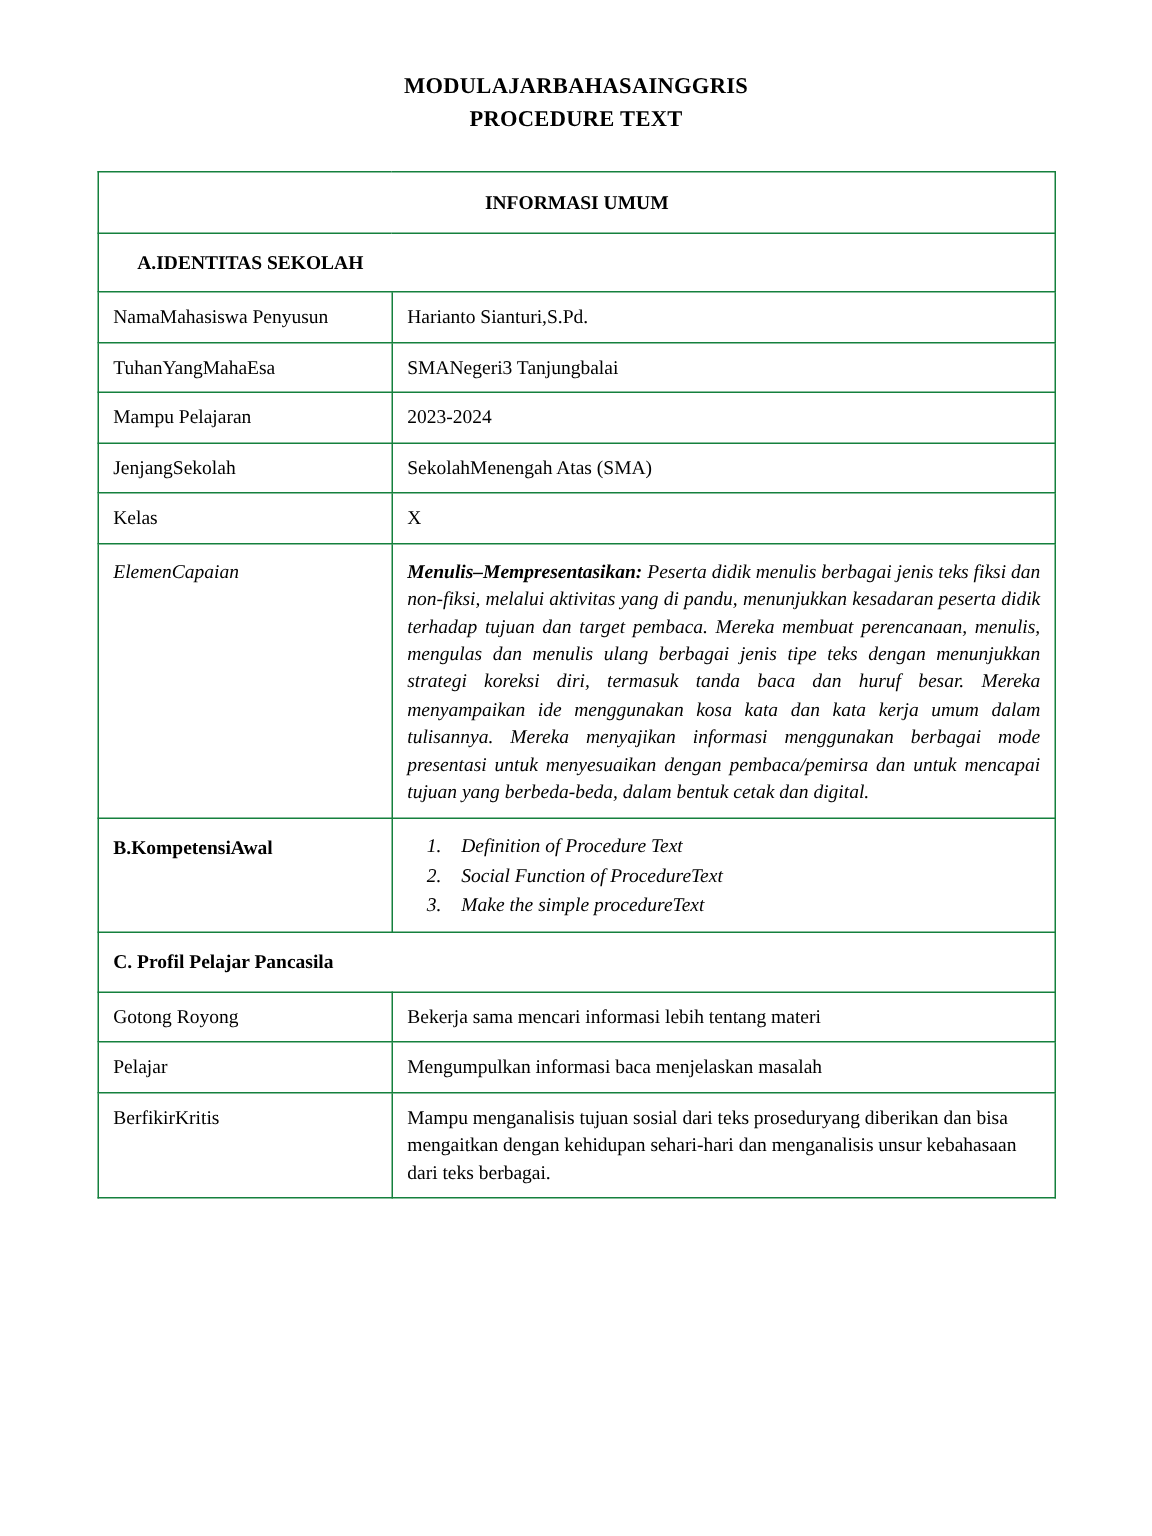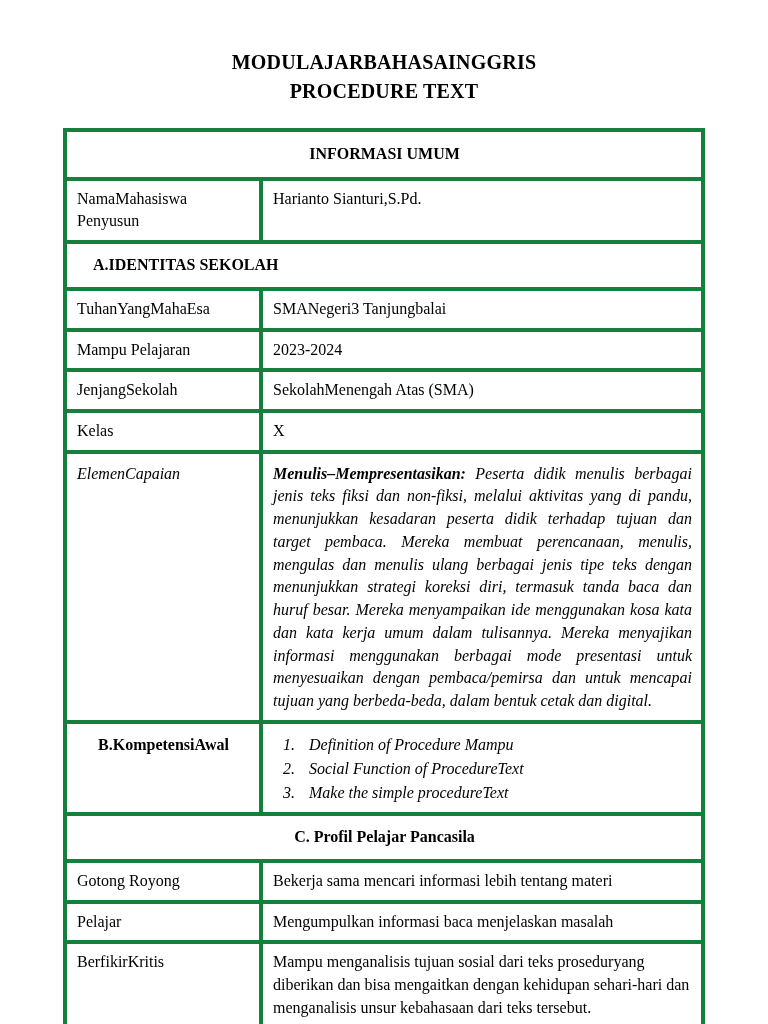--- a/index.html
+++ b/index.html
@@ -17,38 +17,38 @@
   .page {
     width: 768px;
     min-height: 1024px;
     box-sizing: border-box;
     padding: 48px 44px 20px 44px;
     background: #ffffff;
   }
   .doc-title {
     text-align: center;
     font-weight: bold;
-    font-size: 20px;
+    font-size: 15px;
     letter-spacing: 0.2px;
     line-height: 1.45;
   }
   .doc-title .line2 {
     display: block;
   }
   table.main {
     width: 638px;
     margin: 22px auto 0 auto;
     border-collapse: collapse;
     table-layout: fixed;
   }
   table.main td {
-    border: 4px solid #15803d;
+    border: 1px solid #15803d;
     vertical-align: top;
     padding: 7px 9px 7px 10px;
-    font-size: 16px;
+    font-size: 13px;
     line-height: 1.42;
   }
   td.label-col {
     width: 196px;
   }
   td.value-col {
     width: 442px;
   }
   .section-head {
     text-align: center;
@@ -62,21 +62,20 @@
     font-size: 13.6px;
     padding-top: 10px !important;
     padding-bottom: 10px !important;
     padding-left: 26px !important;
   }
   .sub-head-left {
     font-weight: bold;
     font-size: 13.6px;
     padding-top: 10px !important;
     padding-bottom: 10px !important;
-    text-align: center;
   }
   .justified {
     text-align: justify;
     text-justify: inter-word;
   }
   .justified b {
     font-weight: bold;
   }
   ol.num-list {
     margin: 0;
@@ -110,26 +109,26 @@
     <colgroup>
       <col style="width:196px">
       <col style="width:442px">
     </colgroup>
     <tbody>
       <tr>
         <td class="section-head" colspan="2">INFORMASI UMUM</td>
       </tr>
 
       <tr>
-        <td class="label-col">NamaMahasiswa Penyusun</td>
-        <td class="value-col">Harianto Sianturi,S.Pd.</td>
+        <td class="sub-head" colspan="2">A.IDENTITAS SEKOLAH</td>
       </tr>
 
       <tr>
-        <td class="sub-head" colspan="2">A.IDENTITAS SEKOLAH</td>
+        <td class="label-col">NamaMahasiswa Penyusun</td>
+        <td class="value-col">Harianto Sianturi,S.Pd.</td>
       </tr>
       <tr>
         <td class="label-col">TuhanYangMahaEsa</td>
         <td class="value-col">SMANegeri3 Tanjungbalai</td>
       </tr>
       <tr>
         <td class="label-col">Mampu Pelajaran</td>
         <td class="value-col">2023-2024</td>
       </tr>
       <tr>
@@ -143,39 +142,39 @@
 
       <tr>
         <td class="label-col tall">ElemenCapaian</td>
         <td class="value-col justified tall"><b>Menulis–Mempresentasikan:</b><span> Peserta didik menulis berbagai jenis teks fiksi dan non-fiksi, melalui aktivitas yang di pandu, menunjukkan kesadaran peserta didik terhadap tujuan dan target pembaca. Mereka membuat perencanaan, menulis, mengulas dan menulis ulang berbagai jenis tipe teks dengan menunjukkan strategi koreksi diri, termasuk tanda baca dan huruf besar. Mereka menyampaikan ide menggunakan kosa kata dan kata kerja umum dalam tulisannya. Mereka menyajikan informasi menggunakan berbagai mode presentasi untuk menyesuaikan dengan pembaca/pemirsa dan untuk mencapai tujuan yang berbeda-beda, dalam bentuk cetak dan digital.</span></td>
       </tr>
 
       <tr>
         <td class="label-col sub-head-left">B.KompetensiAwal</td>
         <td class="value-col tall">
           <ol class="num-list">
-            <li>Definition of Procedure Mampu</li>
+            <li>Definition of Procedure Text</li>
             <li>Social Function of ProcedureText</li>
             <li>Make the simple procedureText</li>
           </ol>
         </td>
       </tr>
 
       <tr>
         <td class="sub-head-left" colspan="2">C. Profil Pelajar Pancasila</td>
       </tr>
 
       <tr>
         <td class="label-col">Gotong Royong</td>
         <td class="value-col">Bekerja sama mencari informasi lebih tentang materi</td>
       </tr>
       <tr>
         <td class="label-col">Pelajar</td>
         <td class="value-col">Mengumpulkan informasi baca menjelaskan masalah</td>
       </tr>
       <tr>
         <td class="label-col">BerfikirKritis</td>
-        <td class="value-col multiline">Mampu menganalisis tujuan sosial dari teks proseduryang diberikan dan bisa mengaitkan dengan kehidupan sehari-hari dan menganalisis unsur kebahasaan dari teks tersebut.</td>
+        <td class="value-col multiline">Mampu menganalisis tujuan sosial dari teks proseduryang diberikan dan bisa mengaitkan dengan kehidupan sehari-hari dan menganalisis unsur kebahasaan dari teks berbagai.</td>
       </tr>
     </tbody>
   </table>
 
 </div>
 
 </body></html>

